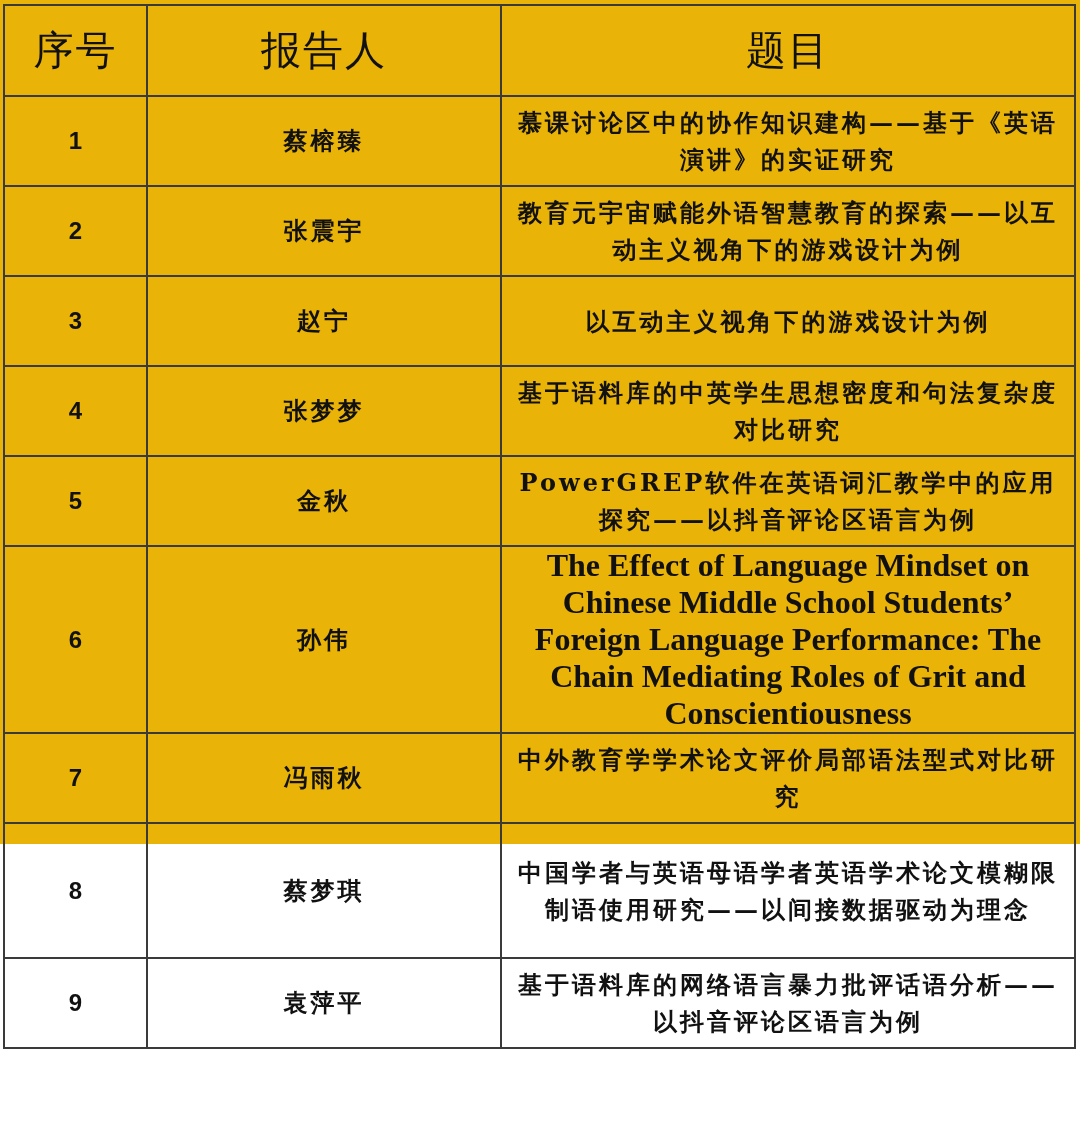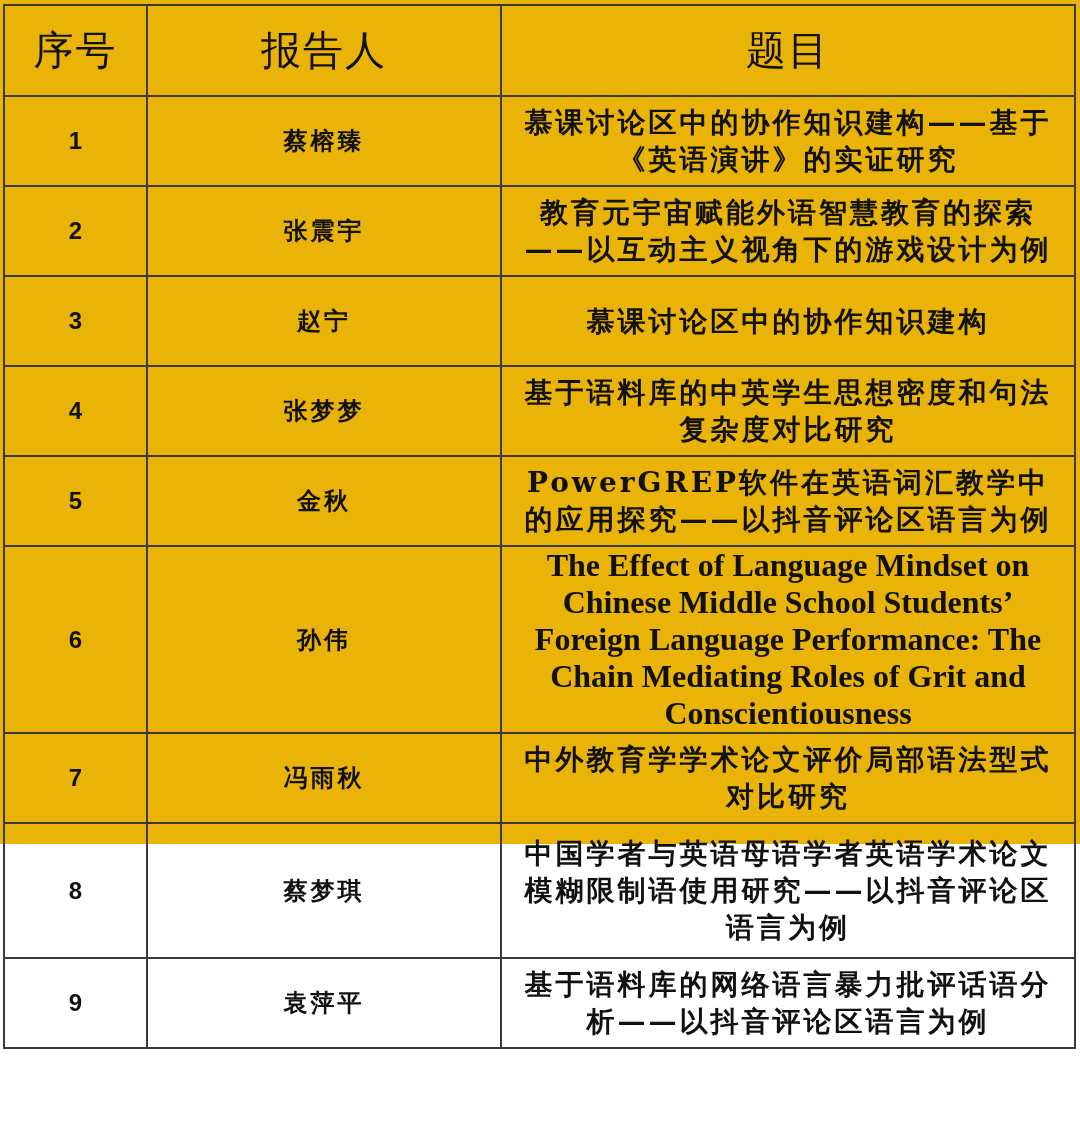--- a/index.html
+++ b/index.html
@@ -48,21 +48,21 @@
     }
     td.name {
       font-family: "DejaVu Serif", serif;
       font-weight: bold;
       font-size: 24px;
       letter-spacing: 3px;
     }
     td.title {
       font-family: "DejaVu Serif", serif;
       font-weight: bold;
-      font-size: 28px;
+      font-size: 24px;
       line-height: 37px;
       letter-spacing: 3px;
       padding: 0 12px;
     }
     td.title.en {
       font-family: "Liberation Serif", serif;
       font-size: 32px;
       letter-spacing: 0;
       line-height: 37px;
       padding: 0 6px;
@@ -102,21 +102,21 @@
         <td class="title">慕课讨论区中的协作知识建构——基于《英语演讲》的实证研究</td>
       </tr>
       <tr class="r2">
         <td class="no">2</td>
         <td class="name">张震宇</td>
         <td class="title">教育元宇宙赋能外语智慧教育的探索——以互动主义视角下的游戏设计为例</td>
       </tr>
       <tr class="r3">
         <td class="no">3</td>
         <td class="name">赵宁</td>
-        <td class="title">慕课讨论区中的协作知识建构</td>
+        <td class="title">以互动主义视角下的游戏设计为例</td>
       </tr>
       <tr class="r4">
         <td class="no">4</td>
         <td class="name">张梦梦</td>
         <td class="title">基于语料库的中英学生思想密度和句法复杂度对比研究</td>
       </tr>
       <tr class="r5">
         <td class="no">5</td>
         <td class="name">金秋</td>
         <td class="title">PowerGREP软件在英语词汇教学中的应用探究——以抖音评论区语言为例</td>
@@ -127,21 +127,21 @@
         <td class="title en">The Effect of Language Mindset on Chinese Middle School Students’ Foreign Language Performance: The Chain Mediating Roles of Grit and Conscientiousness</td>
       </tr>
       <tr class="r7">
         <td class="no">7</td>
         <td class="name">冯雨秋</td>
         <td class="title">中外教育学学术论文评价局部语法型式对比研究</td>
       </tr>
       <tr class="r8">
         <td class="no">8</td>
         <td class="name">蔡梦琪</td>
-        <td class="title">中国学者与英语母语学者英语学术论文模糊限制语使用研究——以抖音评论区语言为例</td>
+        <td class="title">中国学者与英语母语学者英语学术论文模糊限制语使用研究——以间接数据驱动为理念</td>
       </tr>
       <tr class="r9">
         <td class="no">9</td>
         <td class="name">袁萍平</td>
         <td class="title">基于语料库的网络语言暴力批评话语分析——以抖音评论区语言为例</td>
       </tr>
     </tbody>
   </table>
 </div>
 

